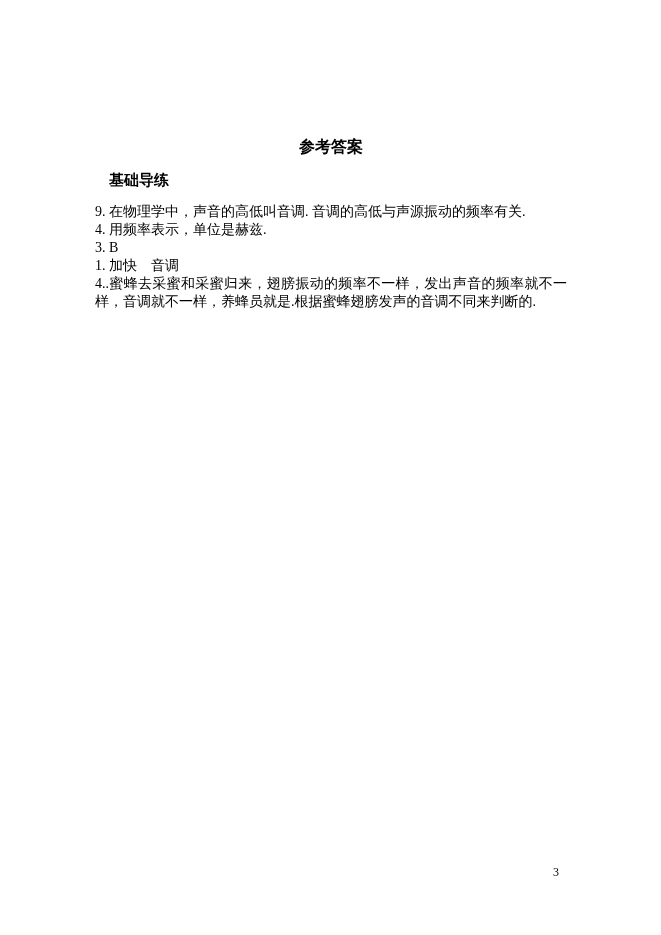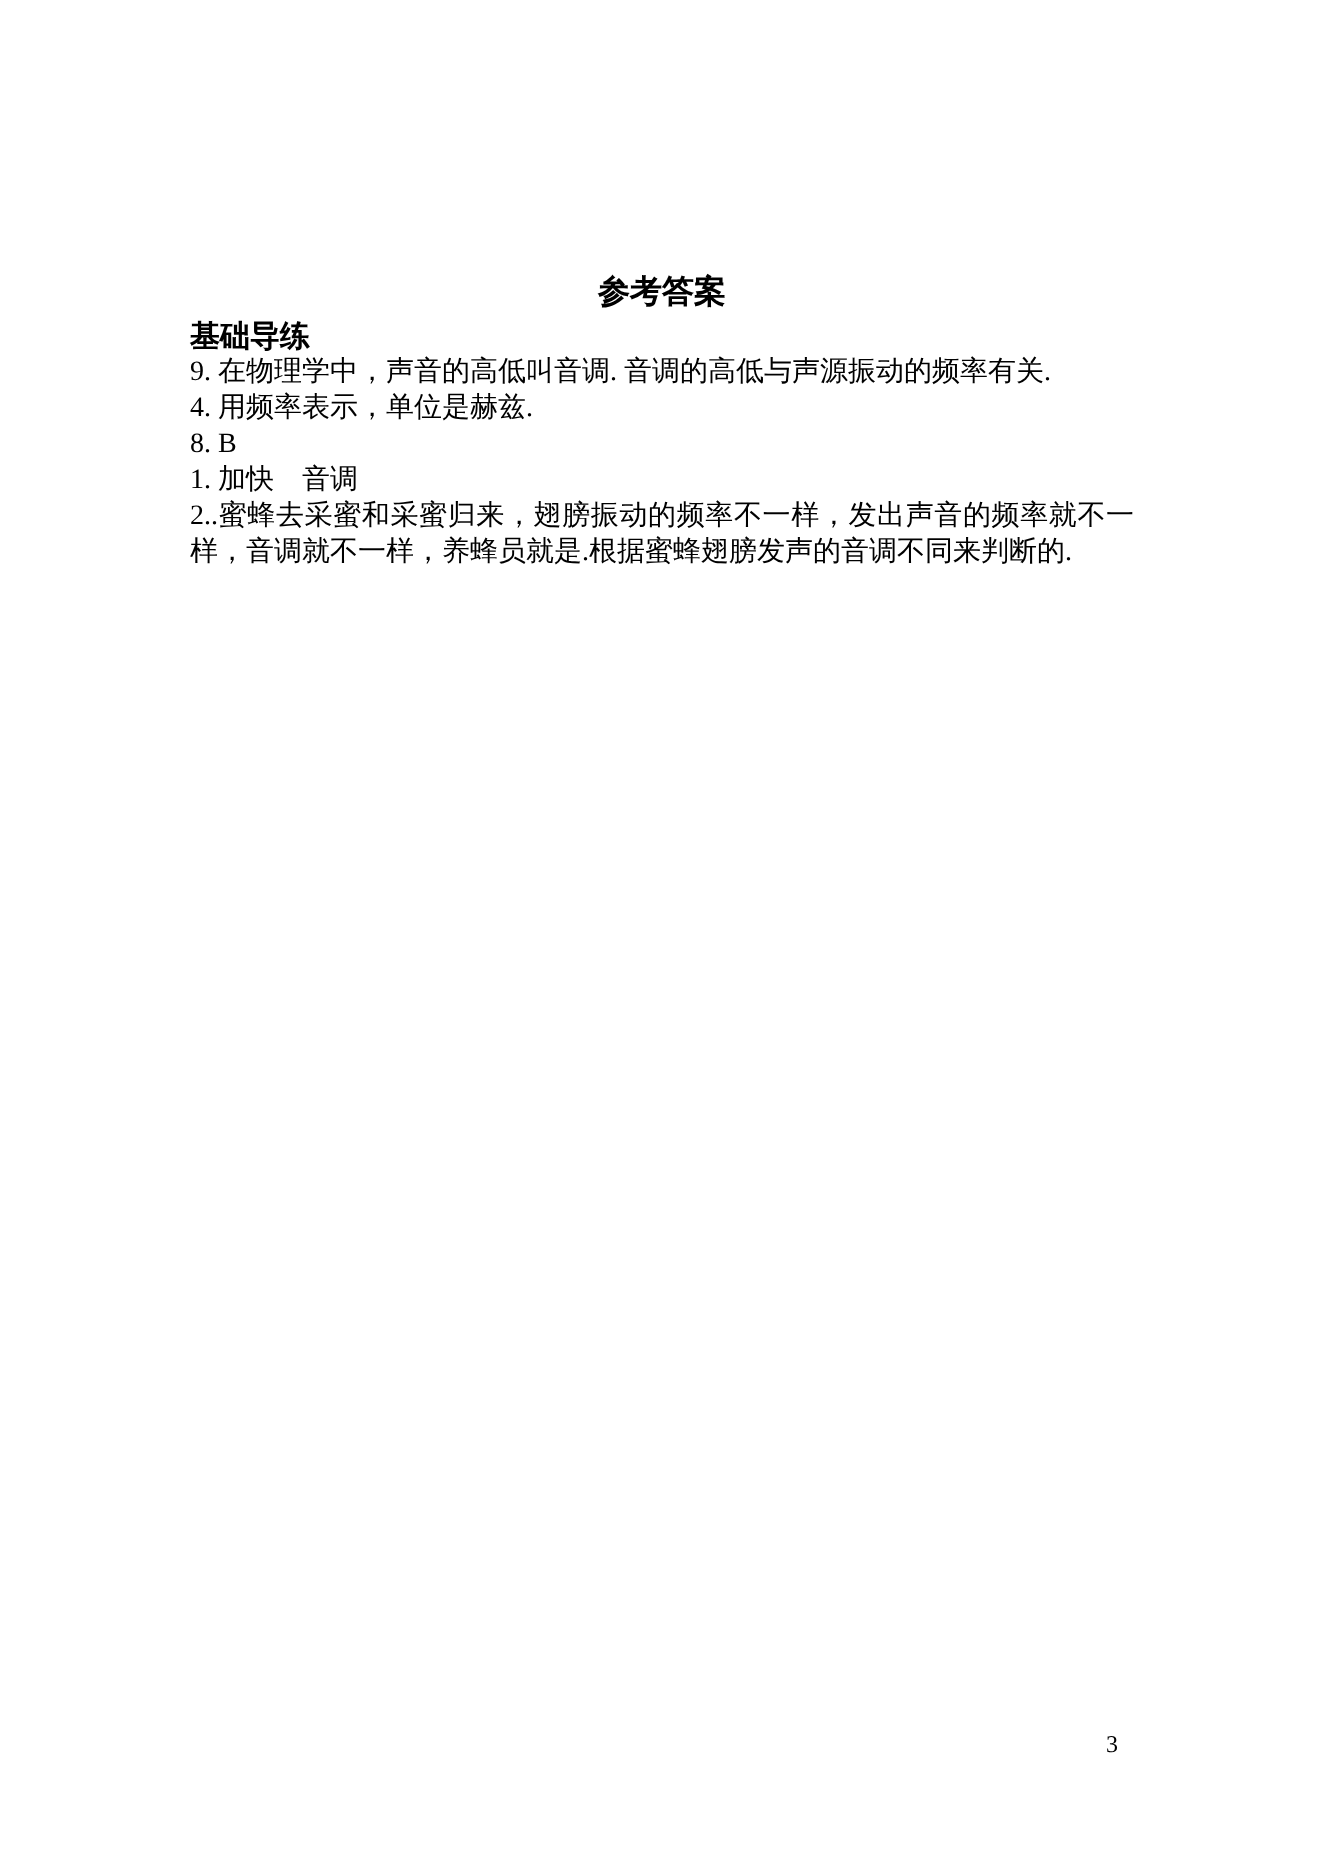--- a/index.html
+++ b/index.html
@@ -26,21 +26,21 @@
     text-align: center;
     font-size: 16px;
     font-weight: 700;
     line-height: 21px;
     margin: 0 0 3px 0;
   }
   .section-heading {
     font-size: 15px;
     font-weight: 700;
     line-height: 18px;
-    margin: 0;
+    margin: 14px;
   }
   .answer-line {
     font-size: 14px;
     line-height: 18px;
     margin: 0;
     text-align: justify;
     white-space: pre-wrap;
     word-break: break-all;
   }
   .page-number {
@@ -54,20 +54,20 @@
 </head>
 <body>
 
 <div class="page">
   <div class="content">
     <div class="doc-title">参考答案</div>
 
     <div class="section-heading">基础导练</div>
     <p class="answer-line">9. 在物理学中，声音的高低叫音调. 音调的高低与声源振动的频率有关.</p>
     <p class="answer-line">4. 用频率表示，单位是赫兹.</p>
-    <p class="answer-line">8. B</p>
+    <p class="answer-line">3. B</p>
 
     <p class="answer-line">1. 加快　音调</p>
-    <p class="answer-line">2..蜜蜂去采蜜和采蜜归来，翅膀振动的频率不一样，发出声音的频率就不一样，音调就不一样，养蜂员就是.根据蜜蜂翅膀发声的音调不同来判断的.</p>
+    <p class="answer-line">4..蜜蜂去采蜜和采蜜归来，翅膀振动的频率不一样，发出声音的频率就不一样，音调就不一样，养蜂员就是.根据蜜蜂翅膀发声的音调不同来判断的.</p>
   </div>
 
   <div class="page-number">3</div>
 </div>
 
 </body></html>

